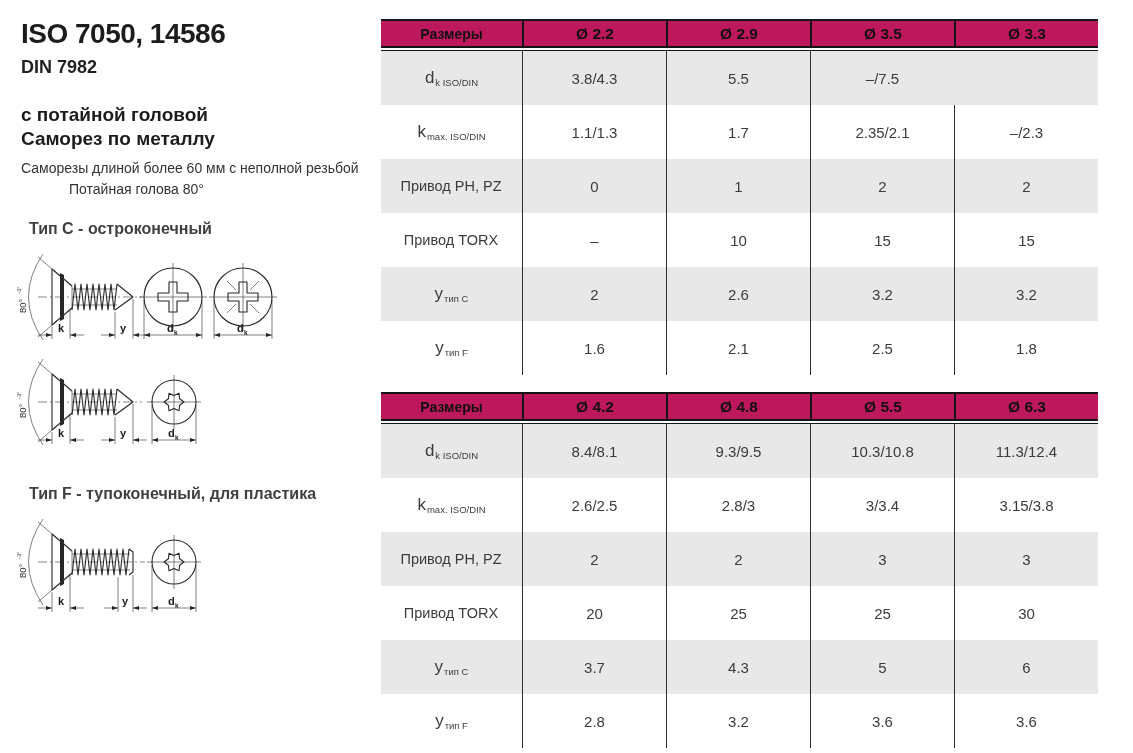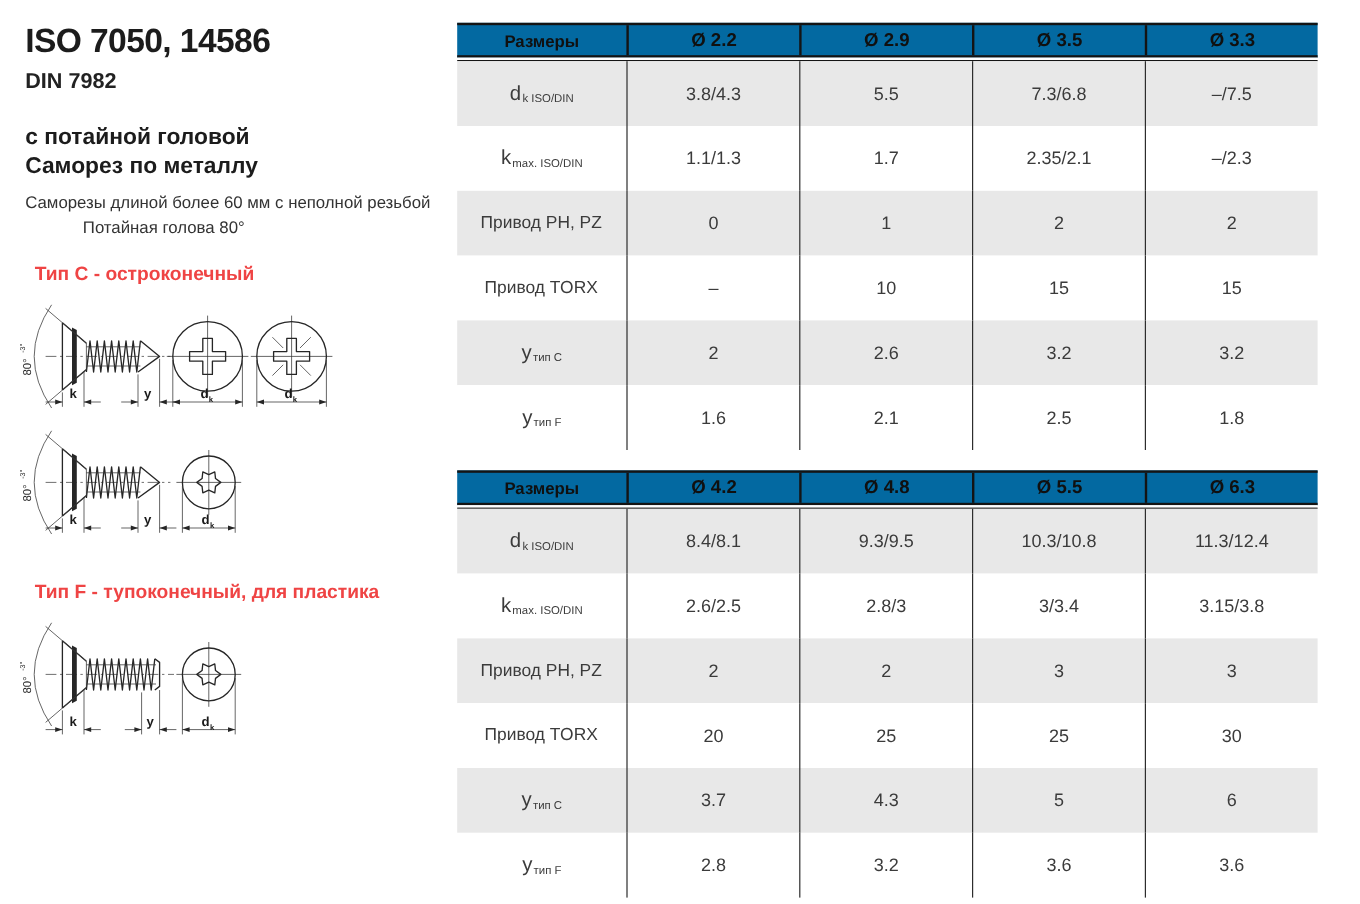--- a/index.html
+++ b/index.html
@@ -4,28 +4,28 @@
 <style>
   html,body{margin:0;padding:0;background:#fff;}
   #page{position:relative;width:1133px;height:753px;background:#ffffff;overflow:hidden;
         font-family:"Liberation Sans",sans-serif;color:#1b1b1b;}
   .abs{position:absolute;}
   #title{left:21px;top:18px;font-size:28px;font-weight:800;letter-spacing:-0.5px;color:#1c1c1c;}
   #din{left:21px;top:57px;font-size:18px;font-weight:700;color:#222;}
   #prod{left:21px;top:103px;font-size:19px;font-weight:700;line-height:24px;color:#1c1c1c;}
   .desc{left:21px;font-size:14px;color:#333;}
   #desc1{top:160px;} #desc2{top:181px;margin-left:48px;}
-  .sect{left:29px;font-size:16px;font-weight:700;color:#ef4444;}
+  .sect{left:29px;font-size:16px;font-weight:700;color:#404040;}
   #sectC{top:220px;} #sectF{top:485px;}
 
   
   .tbl{position:absolute;left:381px;width:717px;}
   #t1{top:19px;} #t2{top:392px;}
   .thead{display:grid;grid-template-columns:141px 144px 144px 144px 144px;height:25px;
-         background:#0369a1;border-top:2px solid #141414;border-bottom:2px solid #141414;}
+         background:#be185d;border-top:2px solid #141414;border-bottom:2px solid #141414;}
   .th{display:flex;align-items:center;justify-content:center;font-weight:700;font-size:15.5px;color:#101010;}
   .th:first-child{font-size:14px;}
   .th:not(:first-child){border-left:2px solid #141414;}
   .sep{height:2px;background:#fff;border-bottom:1px solid #141414;}
   .tr{display:grid;grid-template-columns:141px 144px 144px 144px 144px;height:54px;background:#fff;}
   .tr.alt{background:#e8e8e8;}
   .td{display:flex;align-items:center;justify-content:center;font-size:15px;color:#3b3b3b;}
   .td:not(:first-child){border-left:1px solid #2d2d2d;}
   .lm{font-size:17px;color:#3b3b3b;}
   .lbl.plain .lm{font-size:14.5px;}
@@ -248,23 +248,20 @@
           <span class="lm">d</span>
           <span class="ls">k ISO/DIN</span>
         </div>
       <div class="td">
           <span>3.8/4.3</span>
         </div>
       <div class="td">
           <span>5.5</span>
         </div>
       <div class="td">
-          <span>7.3/6.8</span>
-        </div>
-      <div class="td">
           <span>–/7.5</span>
         </div>
     </div>
     <div class="tr">
       <div class="td lbl sym">
           <span class="lm">k</span>
           <span class="ls">max. ISO/DIN</span>
         </div>
       <div class="td">
           <span>1.1/1.3</span>

